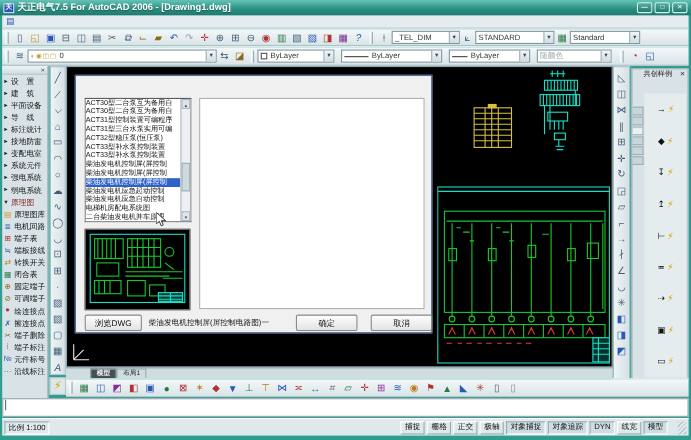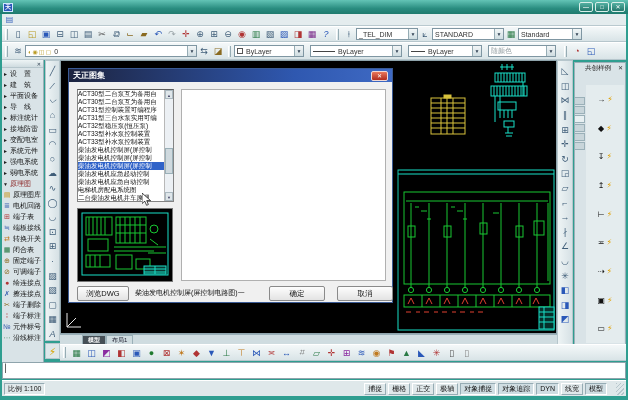--- a/index.html
+++ b/index.html
@@ -103,20 +103,21 @@
   .tray{margin-left:auto;display:flex;gap:3px;align-items:center;color:#456}
   .rgrip{width:8px;height:12px;background:repeating-linear-gradient(135deg,#b6c6cc 0 1px,transparent 1px 3px)}
 </style>
 </head>
 <body>
 
 <div class="win">
 
   <div class="titlebar abs">
     <span class="appicon">天</span>
+    <span class="title-text">天正电气7.5 For AutoCAD 2006 - [Drawing1.dwg]</span>
     <span class="winbtns">
       <span class="winbtn">—</span>
       <span class="winbtn">□</span>
       <span class="winbtn">✕</span>
     </span>
   </div>
 
   <div class="menubar abs">
     <span class="mico">▤</span>
 
@@ -631,24 +632,20 @@
           <span class="bolt">⚡</span>
         </div>
         <div class="pal-item">
           <span class="sym">▭</span>
           <span class="bolt">⚡</span>
         </div>
       </div>
   </div>
 
   <div class="dialog abs">
-    <div class="dlg-title">
-      <span>天正图集</span>
-      <span class="dlg-x">✕</span>
-    </div>
     <div class="dlg-list">
       <div>
 
       <div class="dlg-row"><span>ACT30型二台泵互为备用自</span></div>
           <div class="dlg-row"><span>ACT30型二台泵互为备用自</span></div>
           <div class="dlg-row"><span>ACT31型控制装置可编程序</span></div>
           <div class="dlg-row"><span>ACT31型三台水泵实用可编</span></div>
           <div class="dlg-row"><span>ACT32型稳压泵(恒压泵)</span></div>
           <div class="dlg-row"><span>ACT33型补水泵控制装置</span></div>
           <div class="dlg-row"><span>ACT33型补水泵控制装置</span></div>

